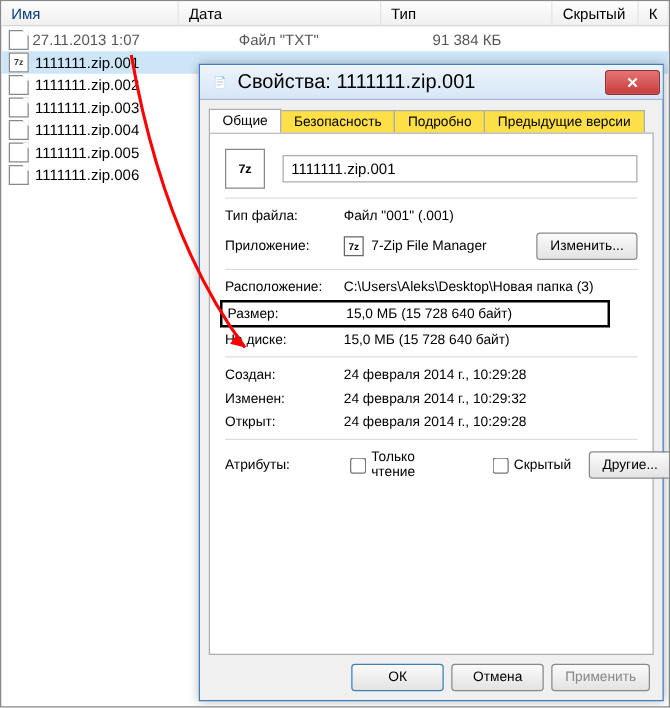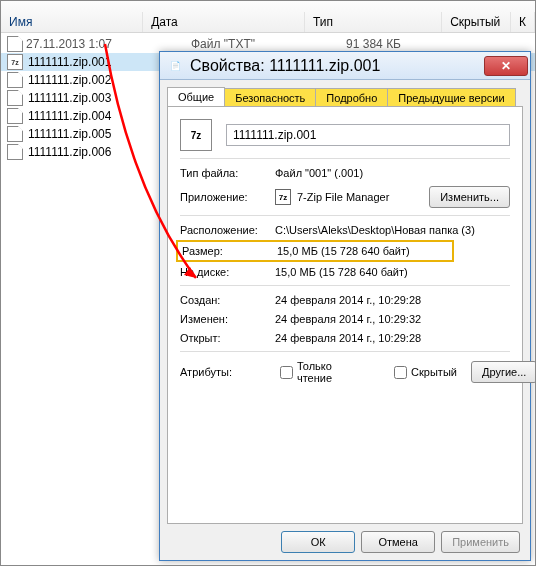--- a/index.html
+++ b/index.html
@@ -1,19 +1,19 @@
 <!DOCTYPE html>
 <html><head>
 <meta charset="utf-8">
 <style>
 * { box-sizing: border-box; margin: 0; padding: 0; font-family: "Segoe UI", Tahoma, sans-serif; }
 body { background: #fff; width: 536px; height: 566px; overflow: hidden; border: 1px solid #888; position: relative; font-size: 12px; }
 
 
-.hdr { display: flex; background: linear-gradient(#fdfdfd,#f0f0f0); border-bottom: 1px solid #d6d6d6; height: 32px; align-items: flex-end; }
+.hdr { display: flex; background: linear-gradient(#fdfdfd,#f0f0f0); border-bottom: 1px solid #d6d6d6; height: 20px; }
 .hdr div { padding: 3px 8px; border-right: 1px solid #e3e3e3; color: #000; }
 .col-n { width: 145px; color: #0a3d7a !important; }
 .col-d { width: 165px; }
 .col-t { width: 140px; }
 .col-s { width: 70px; }
 .col-x { flex: 1; }
 
 
 .files { padding: 2px 0; }
 .frow { display: flex; align-items: center; height: 18px; }
@@ -47,21 +47,21 @@
 
 .br { display: flex; align-items: center; margin-bottom: 7px; font-size: 11px; }
 .br .lbl { width: 95px; }
 .br .val { flex: 1; }
 .bigicon { width: 32px; height: 32px; border: 1px solid #888; background: #fff; display: flex; align-items: center; justify-content: center; font-size: 10px; font-weight: bold; margin-right: 14px; }
 .nameinput { flex: 1; height: 22px; border: 1px solid #abadb3; padding: 2px 6px; font-size: 12px; }
 .appicon { width: 16px; height: 16px; border: 1px solid #666; margin-right: 6px; display: inline-flex; align-items: center; justify-content: center; font-size: 8px; font-weight: bold; }
 .btn { height: 22px; padding: 0 10px; border: 1px solid #888; background: linear-gradient(#fafafa,#e3e3e3); border-radius: 3px; font-size: 11px; cursor: pointer; }
 .hr { border: none; border-top: 1px solid #ddd; margin: 6px 0 8px 0; }
 
-.redbox { border: 2px solid #eab308; padding: 3px 0 3px 0; margin: -3px 0 4px -4px; width: 278px; }
+.redbox { border: 2px solid #000000; padding: 3px 0 3px 0; margin: -3px 0 4px -4px; width: 312px; }
 .redbox .br { margin-bottom: 0; padding-left: 4px; }
 
 .cbx { display: inline-flex; align-items: center; margin-right: 14px; padding-left: 48px; }
 .cbx input { margin-right: 4px; }
 
 
 .dbtns { display: flex; justify-content: flex-end; padding: 0 10px 10px 0; gap: 6px; }
 .dbtns .btn { min-width: 74px; }
 </style>
 </head>

